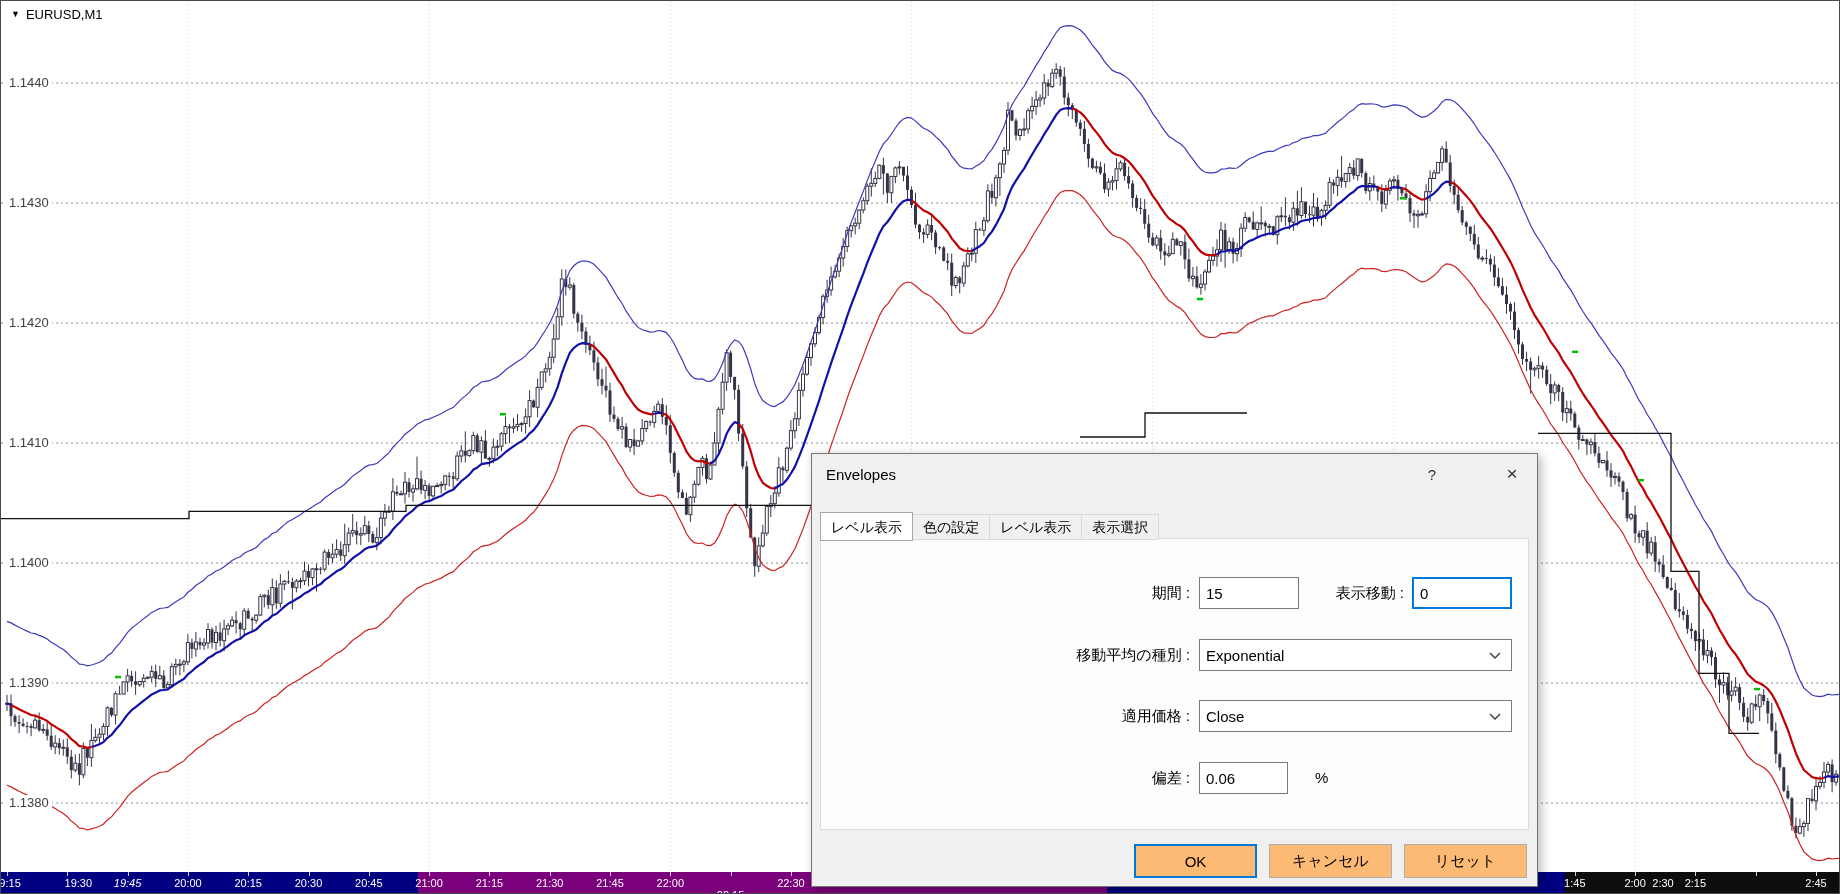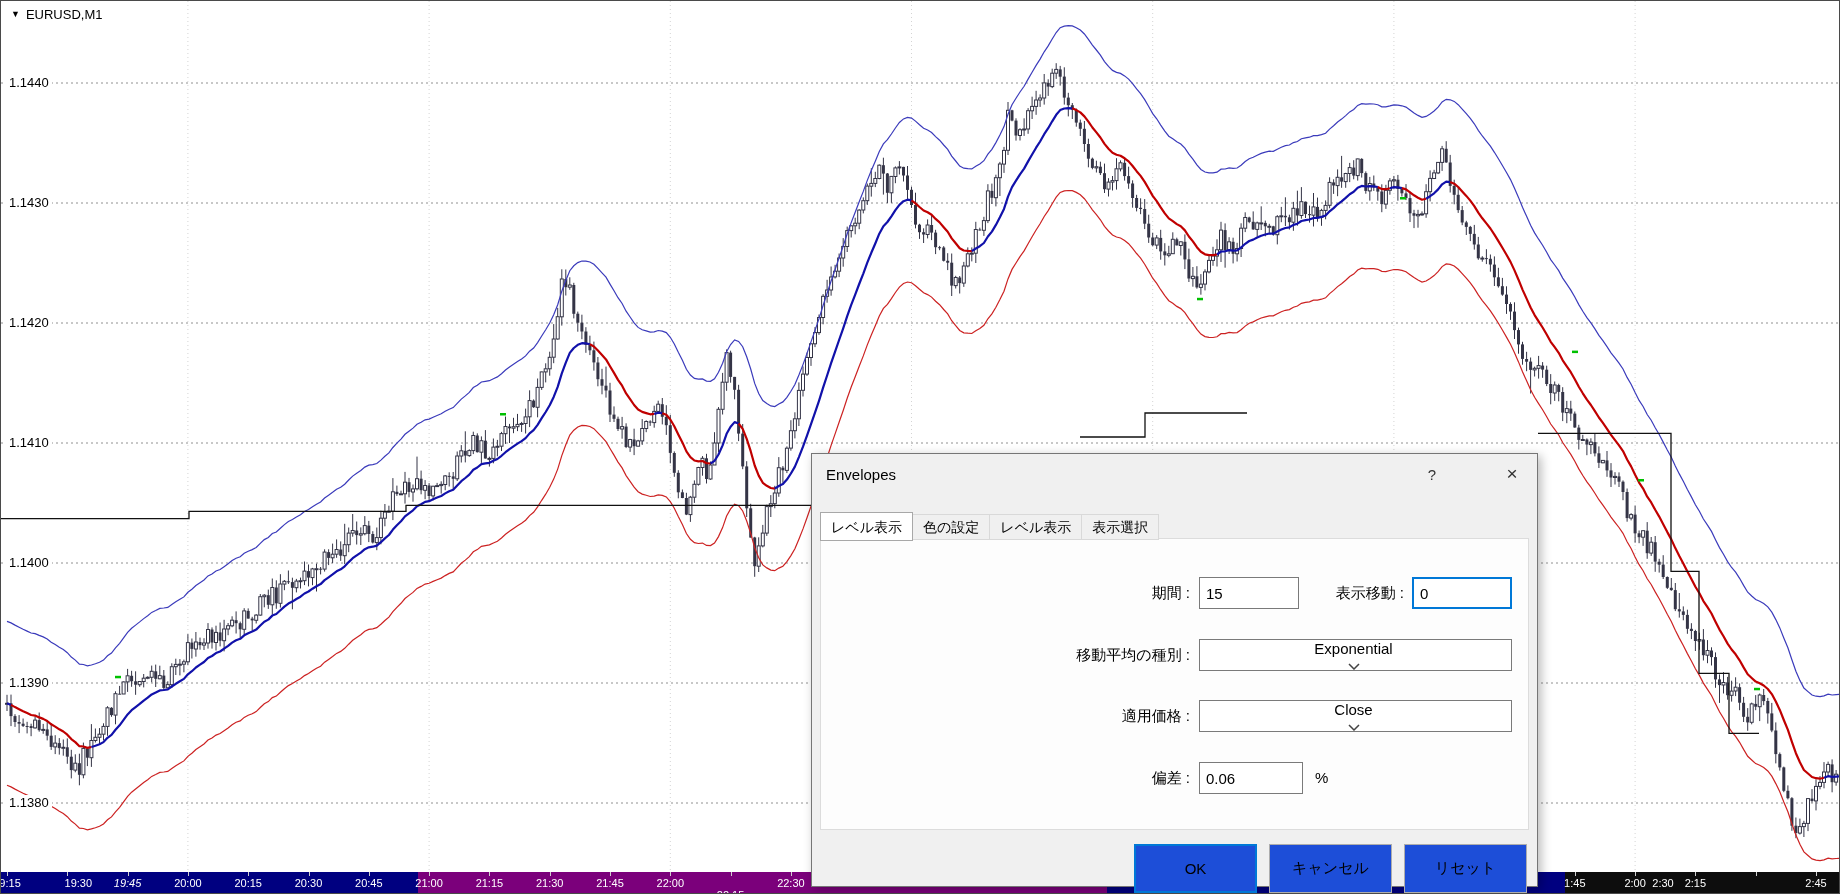--- a/index.html
+++ b/index.html
@@ -7,21 +7,21 @@
   .screen{
     position:relative;width:1840px;height:894px;background:#ffffff;
     border:1px solid #4a4a4a;overflow:hidden;
     font-family:"Liberation Sans","DejaVu Sans",sans-serif;
   }
   #chart-svg{position:absolute;left:0;top:0;z-index:0;}
   .symbol-label{position:absolute;left:10px;top:6px;z-index:2;display:flex;align-items:center;gap:6px;
     font-size:13px;color:#000;}
   .symbol-label .tri{font-size:9px;line-height:13px;color:#000;cursor:default;}
   #price-axis{position:absolute;left:0;top:0;z-index:1;width:60px;height:873px;}
-  .price-label{position:absolute;left:5px;height:16px;line-height:16px;font-size:13px;color:#000000;
+  .price-label{position:absolute;left:5px;height:16px;line-height:16px;font-size:13px;color:#404040;
     background:#ffffff;padding:0 3px;}
   #time-axis{position:absolute;left:0;bottom:0;z-index:1;width:1840px;height:21px;background:#000080;overflow:hidden;}
   .ta-seg{position:absolute;top:0;height:21px;}
   .ta-label{position:absolute;top:5px;transform:translateX(-50%);font-size:11px;color:#ffffff;white-space:nowrap;}
   .ta-tick{position:absolute;top:0;width:1px;height:4px;background:#cfcfcf;}
 
   
   .dialog{position:absolute;left:810px;top:452px;width:727px;height:434px;z-index:10;
     background:#f0f0f0;border:1px solid #767676;box-shadow:3px 3px 10px rgba(0,0,0,0.28);}
   .dlg-titlebar{position:absolute;left:0;top:0;width:100%;height:44px;background:#f0f0f0;}
@@ -34,23 +34,23 @@
   .tab{height:26px;line-height:25px;padding:0 10px;font-size:14px;color:#000;background:#f0f0f0;
     border:1px solid #d9d9d9;border-left:none;cursor:default;}
   .tab:first-child{border-left:1px solid #d9d9d9;}
   .tab.active{background:#ffffff;border:1px solid #a8a8a8;height:29px;line-height:28px;margin-bottom:-1px;position:relative;z-index:4;}
   .pane{position:absolute;left:8px;right:8px;top:84px;bottom:56px;background:#fdfdfd;border:1px solid #dcdcdc;z-index:1;}
   .f-label{position:absolute;font-size:15px;color:#000;text-align:right;z-index:5;}
   .f-input{position:absolute;height:32px;border:1px solid #7a7a7a;background:#fff;font-size:15px;
     padding:0 0 0 6px;z-index:5;color:#000;font-family:"Liberation Sans","DejaVu Sans",sans-serif;outline:none;}
   .f-input.focused{border:2px solid #0078d7;}
   .f-select{position:absolute;height:32px;border:1px solid #7a7a7a;background:#ffffff;z-index:5;
-    display:flex;align-items:center;justify-content:space-between;padding:0 10px 0 6px;font-size:15px;color:#000;cursor:default;flex-direction:column;}
+    display:flex;align-items:center;justify-content:space-between;padding:0 10px 0 6px;font-size:15px;color:#000;cursor:default;}
   .suffix{position:absolute;font-size:15px;color:#000;z-index:5;}
-  .dlg-button{position:absolute;top:390px;width:123px;height:49px;background:#1d4ed8;border:1px solid #adadad;
+  .dlg-button{position:absolute;top:390px;width:123px;height:34px;background:#fdba74;border:1px solid #adadad;
     font-size:15px;color:#000;display:flex;align-items:center;justify-content:center;z-index:5;cursor:default;}
   .dlg-button.default{border:2px solid #0078d7;}
 </style>
 </head>
 <body>
 
 <div class="screen">
 
   <svg id="chart-svg" width="1840" height="894">
       <line x1="186.9" y1="0" x2="186.9" y2="873" stroke="#d4d4d4" stroke-width="1" stroke-dasharray="1 3"></line>
@@ -681,21 +681,21 @@
 
     <span class="f-label" style="left:0;top:253px;width:378px;">適用価格 :</span>
     <div class="f-select" style="left:387px;top:246px;width:313px;">
       <span>Close</span>
       <svg width="12" height="7" viewBox="0 0 12 7">
         <polyline points="1,1 6,6 11,1" fill="none" stroke="#444" stroke-width="1.5"></polyline>
       </svg>
     </div>
 
     <span class="f-label" style="left:0;top:315px;width:378px;">偏差 :</span>
-    <input class="f-input" style="left: 387px; top: 308px; width: 104px;" readonly="" value="0.06">
+    <input class="f-input" style="left: 387px; top: 308px; width: 89px;" readonly="" value="0.06">
     <span class="suffix" style="left:503px;top:315px;">%</span>
 
     <div class="dlg-button default" style="left:322px;">OK</div>
     <div class="dlg-button" style="left:457px;">キャンセル</div>
     <div class="dlg-button" style="left:592px;">リセット</div>
   </div>
 
 </div>
 
 </body></html>

